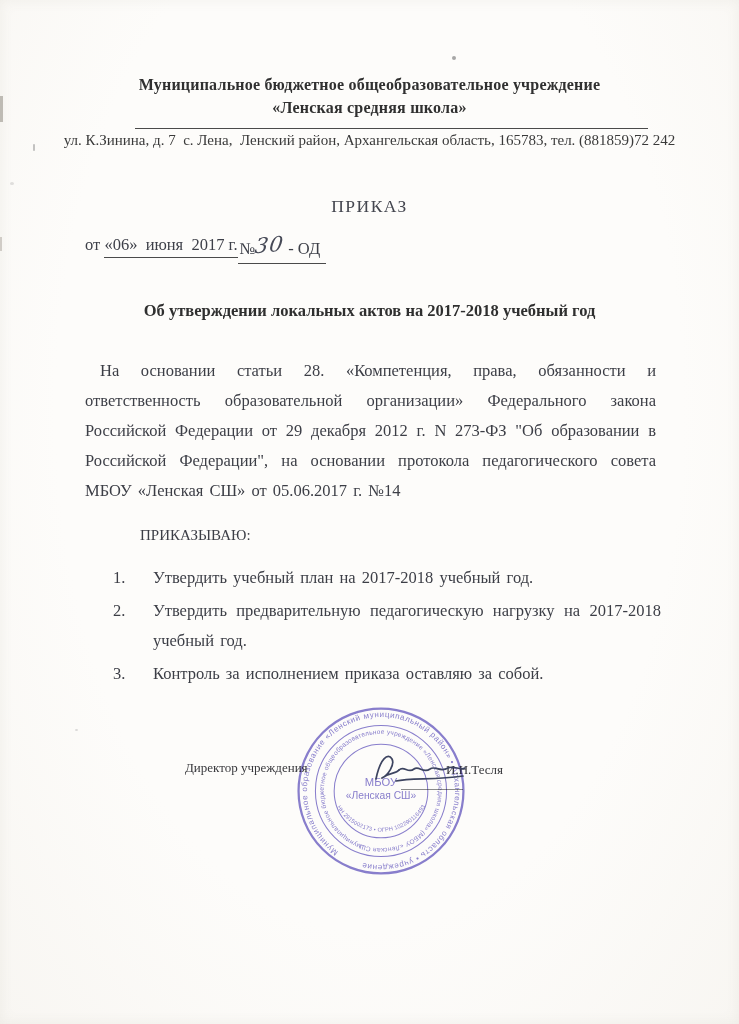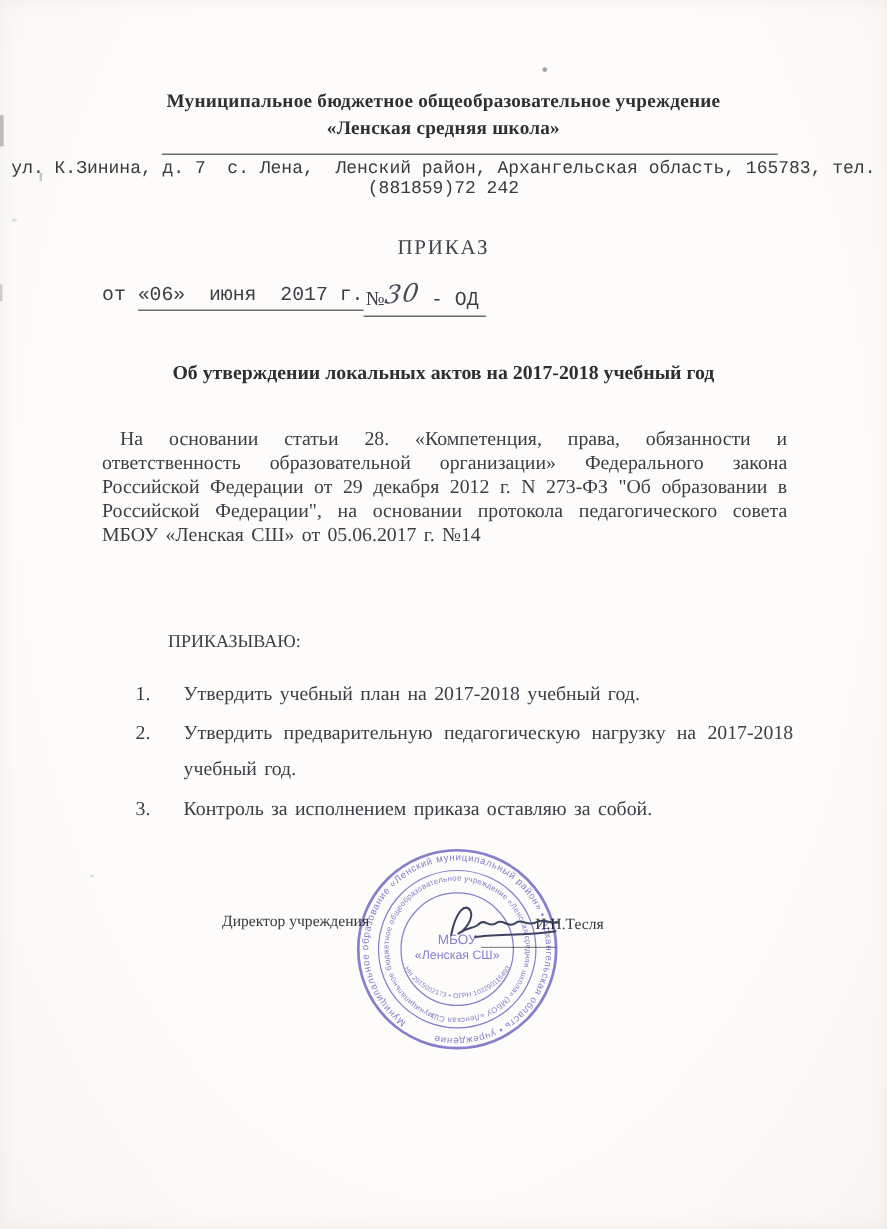--- a/index.html
+++ b/index.html
@@ -7,21 +7,21 @@
     position:relative;
     width:739px;height:1024px;
     margin:0 auto;
     background:#fcfbf8;
     background-image:radial-gradient(ellipse at 50% 40%, #fdfcfa 60%, #f8f6f2 100%);
     font-family:"Liberation Serif","DejaVu Serif",serif;
     color:#3c3c3c;
     overflow:hidden;
     box-shadow:inset 0 0 14px rgba(120,110,95,.08);
   }
-  .pre{white-space:pre-wrap;font-family:Liberation Mono, monospace;}
+  .pre{white-space:pre-wrap;}
   .center{position:absolute;left:0;right:0;text-align:center;}
   .org-line{font-weight:bold;font-size:16px;color:#303030;letter-spacing:.2px;}
   .org1{top:76px;}
   .org2{top:99px;}
   .divider{position:absolute;left:135px;top:128px;width:513px;height:0;border-top:1.6px solid #4a4a4a;}
   .addr{font-size:15px;color:#3a3a3a;}
   .addr1{top:132px;}
   .addr2{top:154px;}
   .email{text-decoration:underline;text-underline-offset:2px;}
   .doc-type{top:196px;font-size:17.5px;letter-spacing:1.5px;color:#44464f;}
@@ -38,21 +38,21 @@
     font-style:italic;
     font-size:21px;
     color:#474a57;
     transform:skewX(-12deg) rotate(-5deg);
     letter-spacing:1px;
     position:relative;top:-2px;
   }
   .doc-title{top:301px;font-weight:bold;font-size:16.5px;color:#2f2f2f;}
   .body-par{
     position:absolute;left:85px;top:356px;width:571px;
-    font-size:16.5px;line-height:20px;
+    font-size:16.5px;line-height:30px;
     text-align:justify;text-indent:15px;
     word-spacing:2px;color:#3c3e46;
   }
   .order-word{position:absolute;left:140px;top:527px;font-size:15px;color:#3c3e46;}
   .order-list{position:absolute;left:113px;top:563px;width:548px;font-size:16.5px;color:#3c3e46;}
   .li{display:flex;margin-bottom:3px;line-height:30px;}
   .li .num{flex:0 0 28px;}
   .li .txt{flex:1;text-align:justify;word-spacing:2px;margin-left:12px;}
   .sig-role{position:absolute;left:185px;top:760px;font-size:13px;color:#38383c;}
   .sig-name{position:absolute;left:446px;top:762px;font-size:13px;color:#38383c;}

